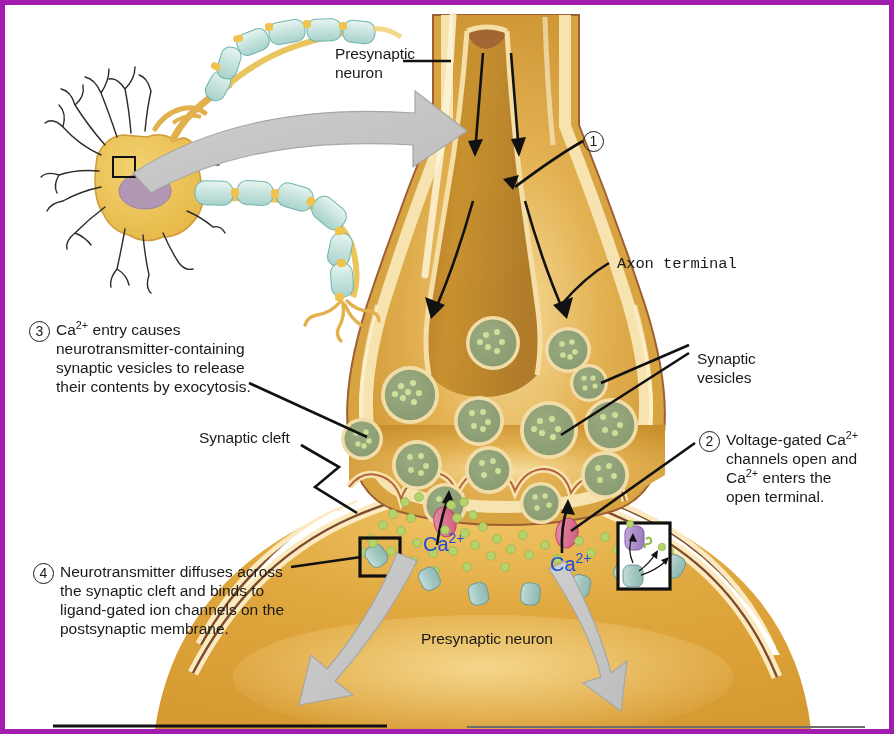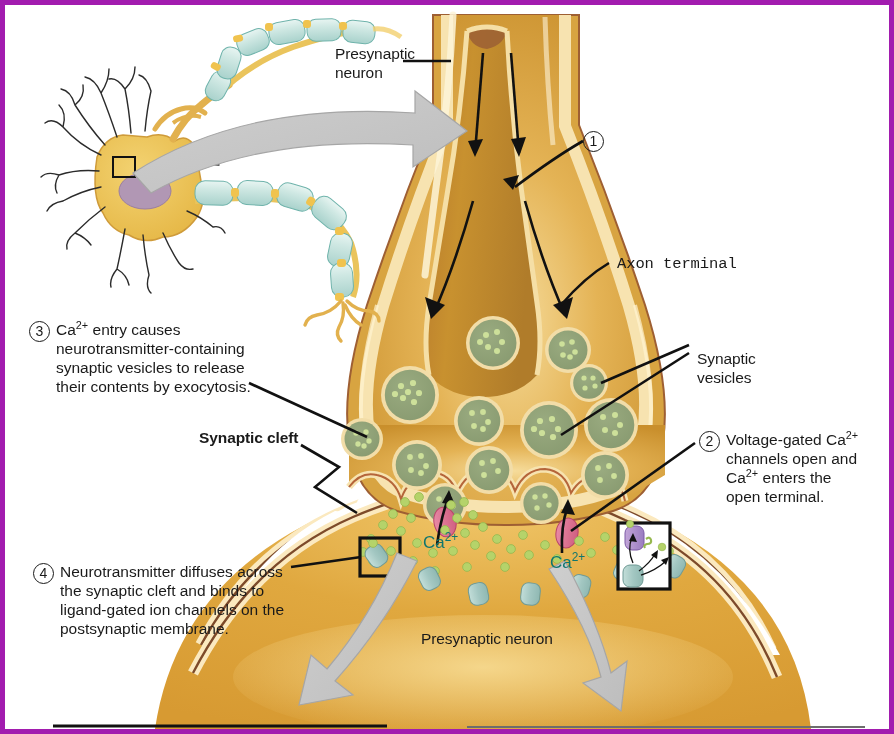--- a/index.html
+++ b/index.html
@@ -52,22 +52,22 @@
     color: #1a1a1a;
   }
   .step .txt {
     display: block;
     margin-left: 27px;
     white-space: pre-line;
   }
   .sup { font-size: 0.70em; vertical-align: super; line-height: 0; }
   .ion {
     position: absolute;
-    font-size: 17px;
-    color: #0f766e;
+    font-size: 20px;
+    color: #1d4ed8;
   }
 </style>
 </head>
 <body>
 
 <div id="figure">
 
   <svg id="art" viewBox="0 0 884 724">
     <defs>
       <linearGradient id="axonTube" x1="0" y1="0" x2="1" y2="0">
@@ -667,21 +667,21 @@
   </svg>
 
   <div class="label" style="left:330px; top:40px;">Presynaptic
 neuron</div>
 
   <div class="label" style="left:612px; top:250px;font-family:Liberation Mono, monospace;">Axon terminal</div>
 
   <div class="label" style="left:692px; top:325px;margin-top:20px;">Synaptic
 vesicles</div>
 
-  <div class="label" style="left:194px; top:424px;font-weight:bold;">Synaptic cleft</div>
+  <div class="label" style="left:194px; top:424px;">Synaptic cleft</div>
 
   <div class="label" style="left:416px; top:625px;">Presynaptic neuron</div>
 
   <div class="ion" style="left:418px; top:528px;">
     <span>Ca</span><span class="sup">2+</span>
   </div>
 
   <div class="ion" style="left:545px; top:548px;">
     <span>Ca</span><span class="sup">2+</span>
   </div>

